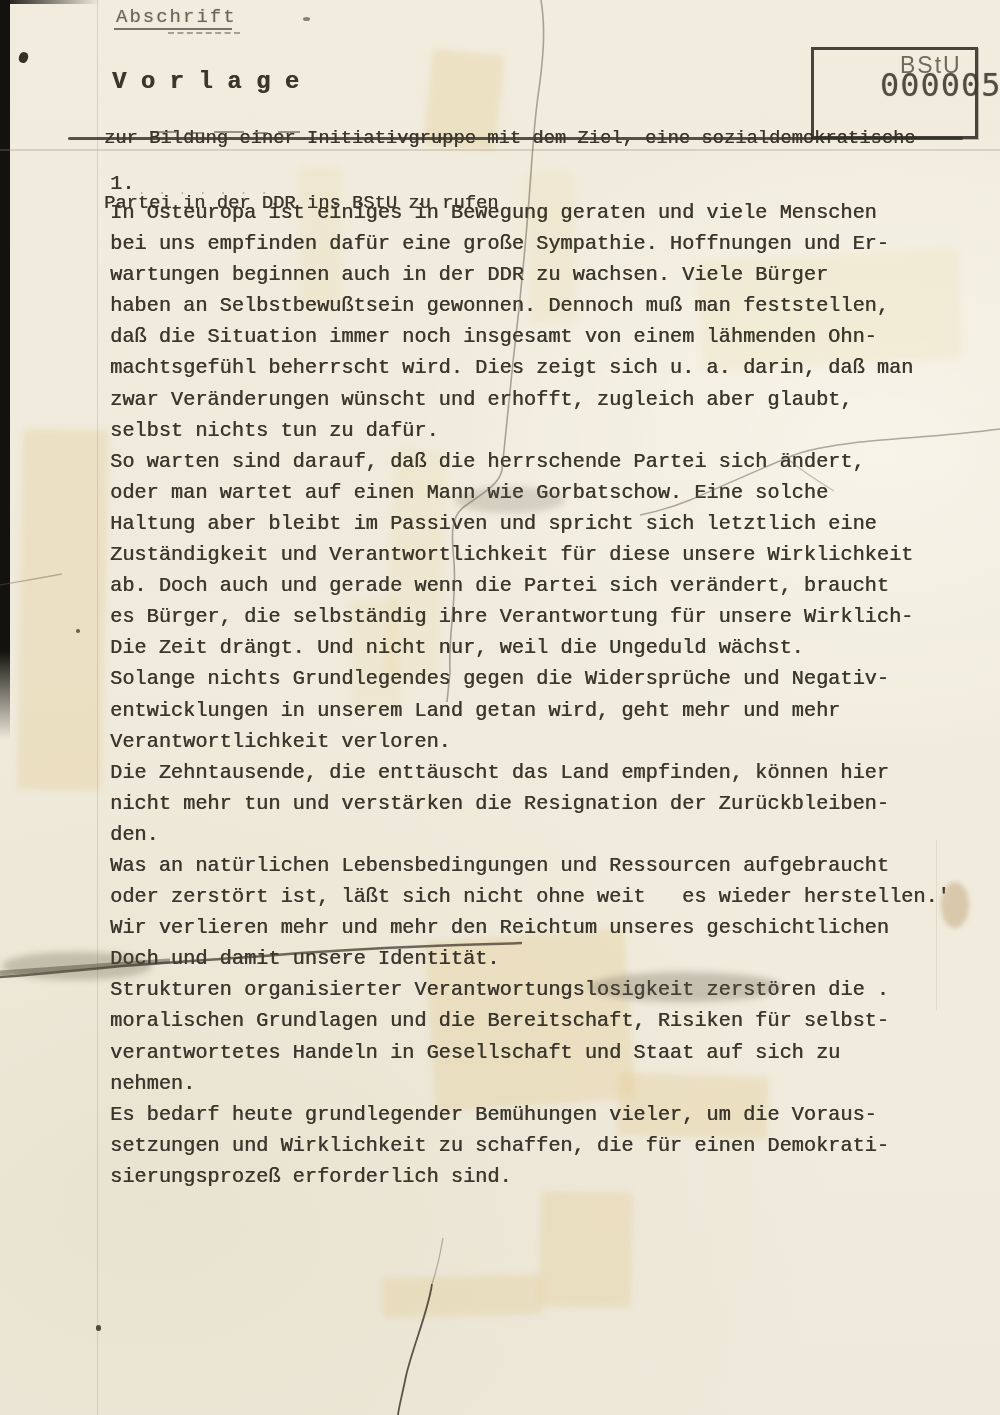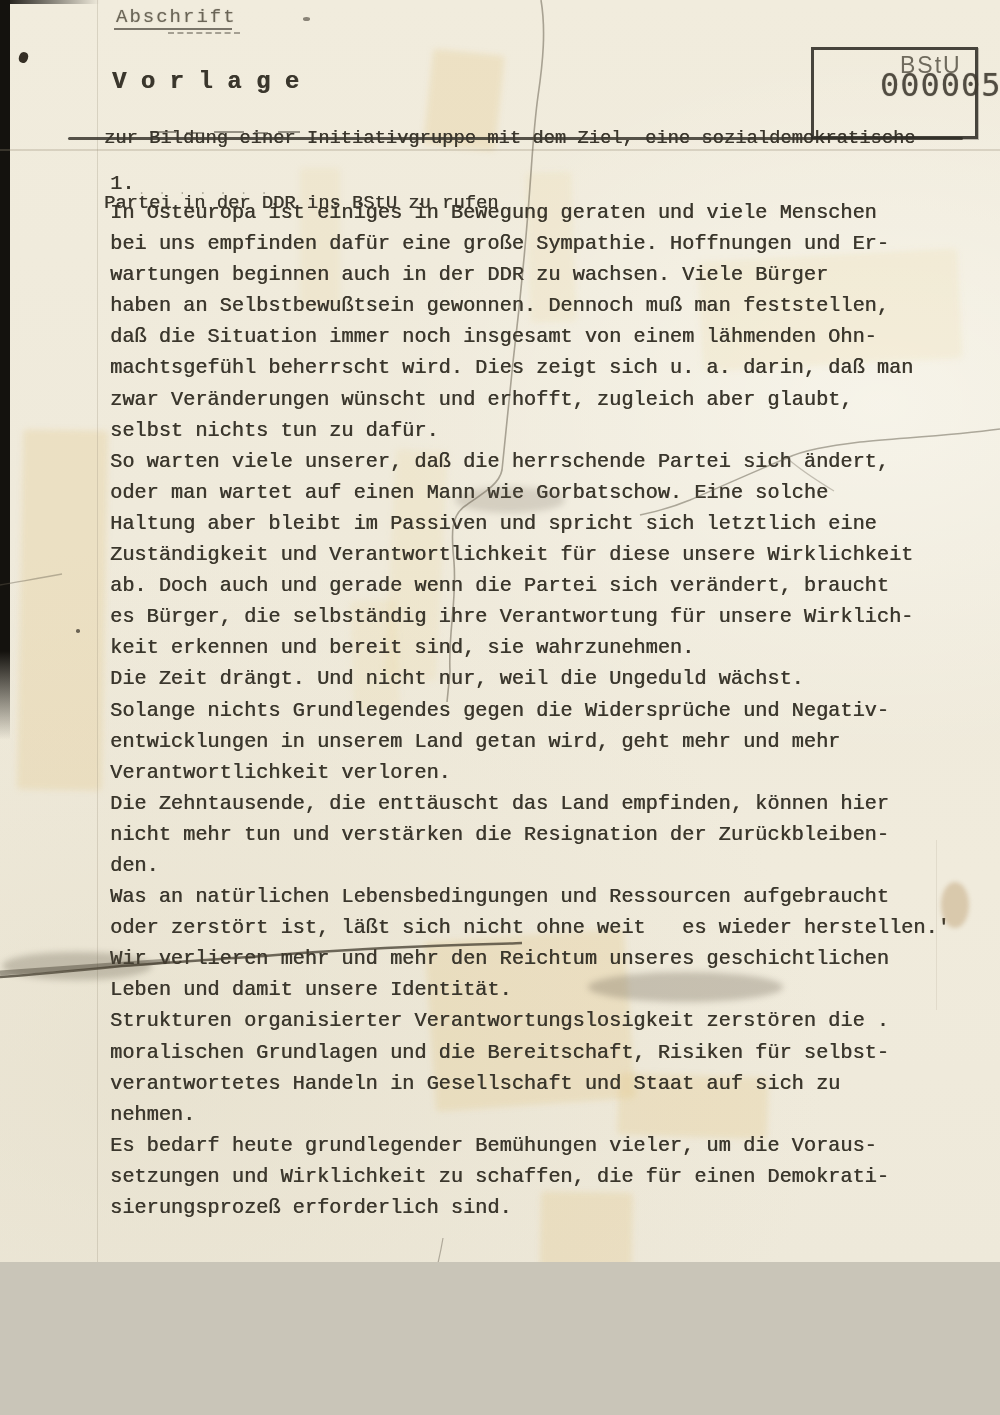--- a/index.html
+++ b/index.html
@@ -1,17 +1,17 @@
 <!DOCTYPE html>
 <html><head>
 <meta charset="utf-8">
 <style>
   html,body{margin:0;padding:0;background:#c9c5b8;}
   .page{
-    position:relative;width:1000px;height:1262px;overflow:hidden;
+    position:relative;width:1000px;height:1415px;overflow:hidden;
     background:
       radial-gradient(ellipse 700px 500px at 88% 32%, rgba(255,255,250,0.45), rgba(255,255,250,0) 70%),
       radial-gradient(ellipse 900px 700px at 15% 85%, rgba(226,219,198,0.5), rgba(226,219,198,0) 75%),
       linear-gradient(180deg,#f1ecdd 0%,#efeadb 40%,#f0ebdc 70%,#eee9da 100%);
     font-family:"Liberation Mono","DejaVu Sans Mono",monospace;
     color:#3a362c;
     text-decoration:underline;
   }
   
   .scan-edge{position:absolute;left:0;top:0;width:10px;height:740px;
@@ -104,38 +104,37 @@
   <div class="section-dots">. . . . . . .</div>
   <div class="body-text">
       <div class="tline">In Osteuropa ist einiges in Bewegung geraten und viele Menschen</div>
       <div class="tline">bei uns empfinden dafür eine große Sympathie. Hoffnungen und Er-</div>
       <div class="tline">wartungen beginnen auch in der DDR zu wachsen. Viele Bürger</div>
       <div class="tline">haben an Selbstbewußtsein gewonnen. Dennoch muß man feststellen,</div>
       <div class="tline">daß die Situation immer noch insgesamt von einem lähmenden Ohn-</div>
       <div class="tline">machtsgefühl beherrscht wird. Dies zeigt sich u. a. darin, daß man</div>
       <div class="tline">zwar Veränderungen wünscht und erhofft, zugleich aber glaubt,</div>
       <div class="tline">selbst nichts tun zu dafür.</div>
-      <div class="tline">So warten viele unserer, daß die herrschende Partei sich ändert,</div>
+      <div class="tline">So warten sind darauf, daß die herrschende Partei sich ändert,</div>
       <div class="tline">oder man wartet auf einen Mann wie Gorbatschow. Eine solche</div>
       <div class="tline">Haltung aber bleibt im Passiven und spricht sich letztlich eine</div>
       <div class="tline">Zuständigkeit und Verantwortlichkeit für diese unsere Wirklichkeit</div>
       <div class="tline">ab. Doch auch und gerade wenn die Partei sich verändert, braucht</div>
       <div class="tline">es Bürger, die selbständig ihre Verantwortung für unsere Wirklich-</div>
-      <div class="tline">keit erkennen und bereit sind, sie wahrzunehmen.</div>
       <div class="tline">Die Zeit drängt. Und nicht nur, weil die Ungeduld wächst.</div>
       <div class="tline">Solange nichts Grundlegendes gegen die Widersprüche und Negativ-</div>
       <div class="tline">entwicklungen in unserem Land getan wird, geht mehr und mehr</div>
       <div class="tline">Verantwortlichkeit verloren.</div>
       <div class="tline">Die Zehntausende, die enttäuscht das Land empfinden, können hier</div>
       <div class="tline">nicht mehr tun und verstärken die Resignation der Zurückbleiben-</div>
       <div class="tline">den.</div>
       <div class="tline">Was an natürlichen Lebensbedingungen und Ressourcen aufgebraucht</div>
       <div class="tline">oder zerstört ist, läßt sich nicht ohne weit   es wieder herstellen.'</div>
       <div class="tline">Wir verlieren mehr und mehr den Reichtum unseres geschichtlichen</div>
-      <div class="tline">Leben und damit unsere Identität.</div>
+      <div class="tline">Doch und damit unsere Identität.</div>
       <div class="tline">Strukturen organisierter Verantwortungslosigkeit zerstören die .</div>
       <div class="tline">moralischen Grundlagen und die Bereitschaft, Risiken für selbst-</div>
       <div class="tline">verantwortetes Handeln in Gesellschaft und Staat auf sich zu</div>
       <div class="tline">nehmen.</div>
       <div class="tline">Es bedarf heute grundlegender Bemühungen vieler, um die Voraus-</div>
       <div class="tline">setzungen und Wirklichkeit zu schaffen, die für einen Demokrati-</div>
       <div class="tline">sierungsprozeß erforderlich sind.</div>
     </div>
 
   <svg class="creases" width="1000" height="1415" viewBox="0 0 1000 1415">

